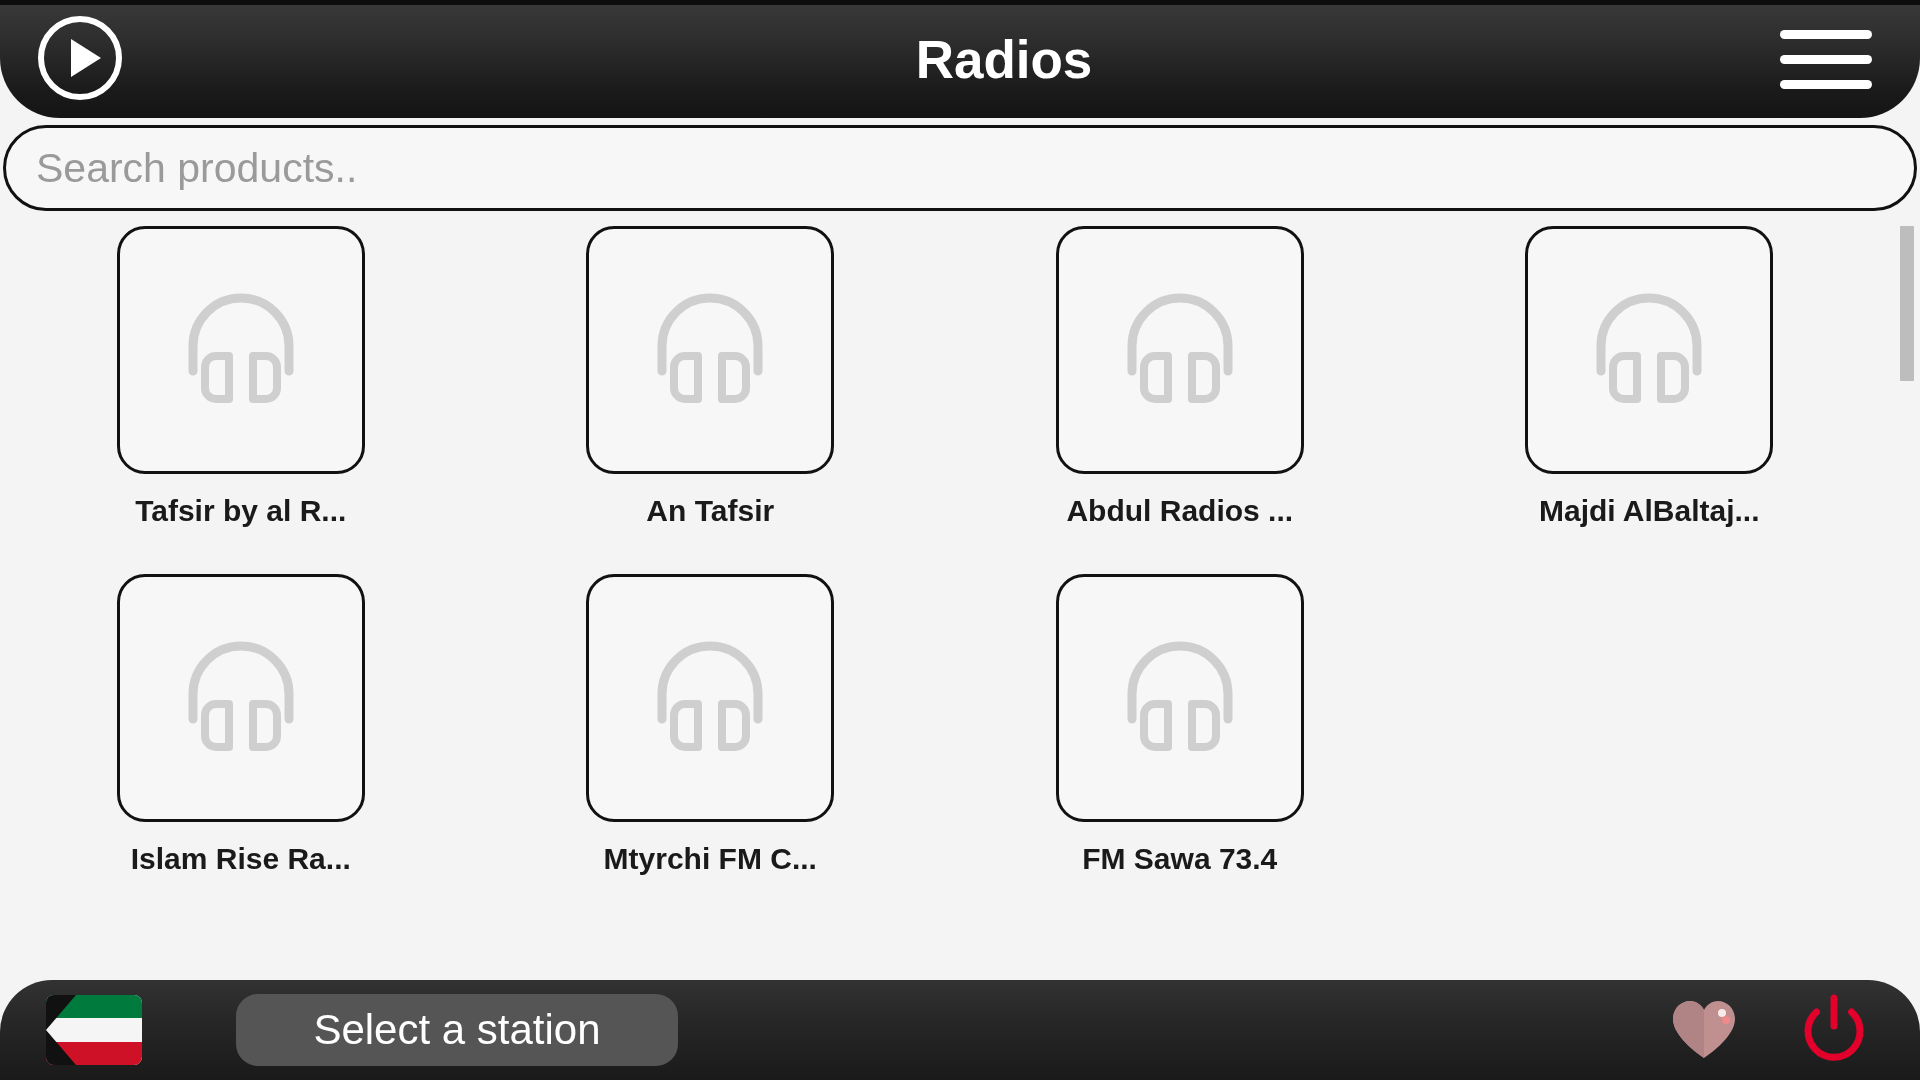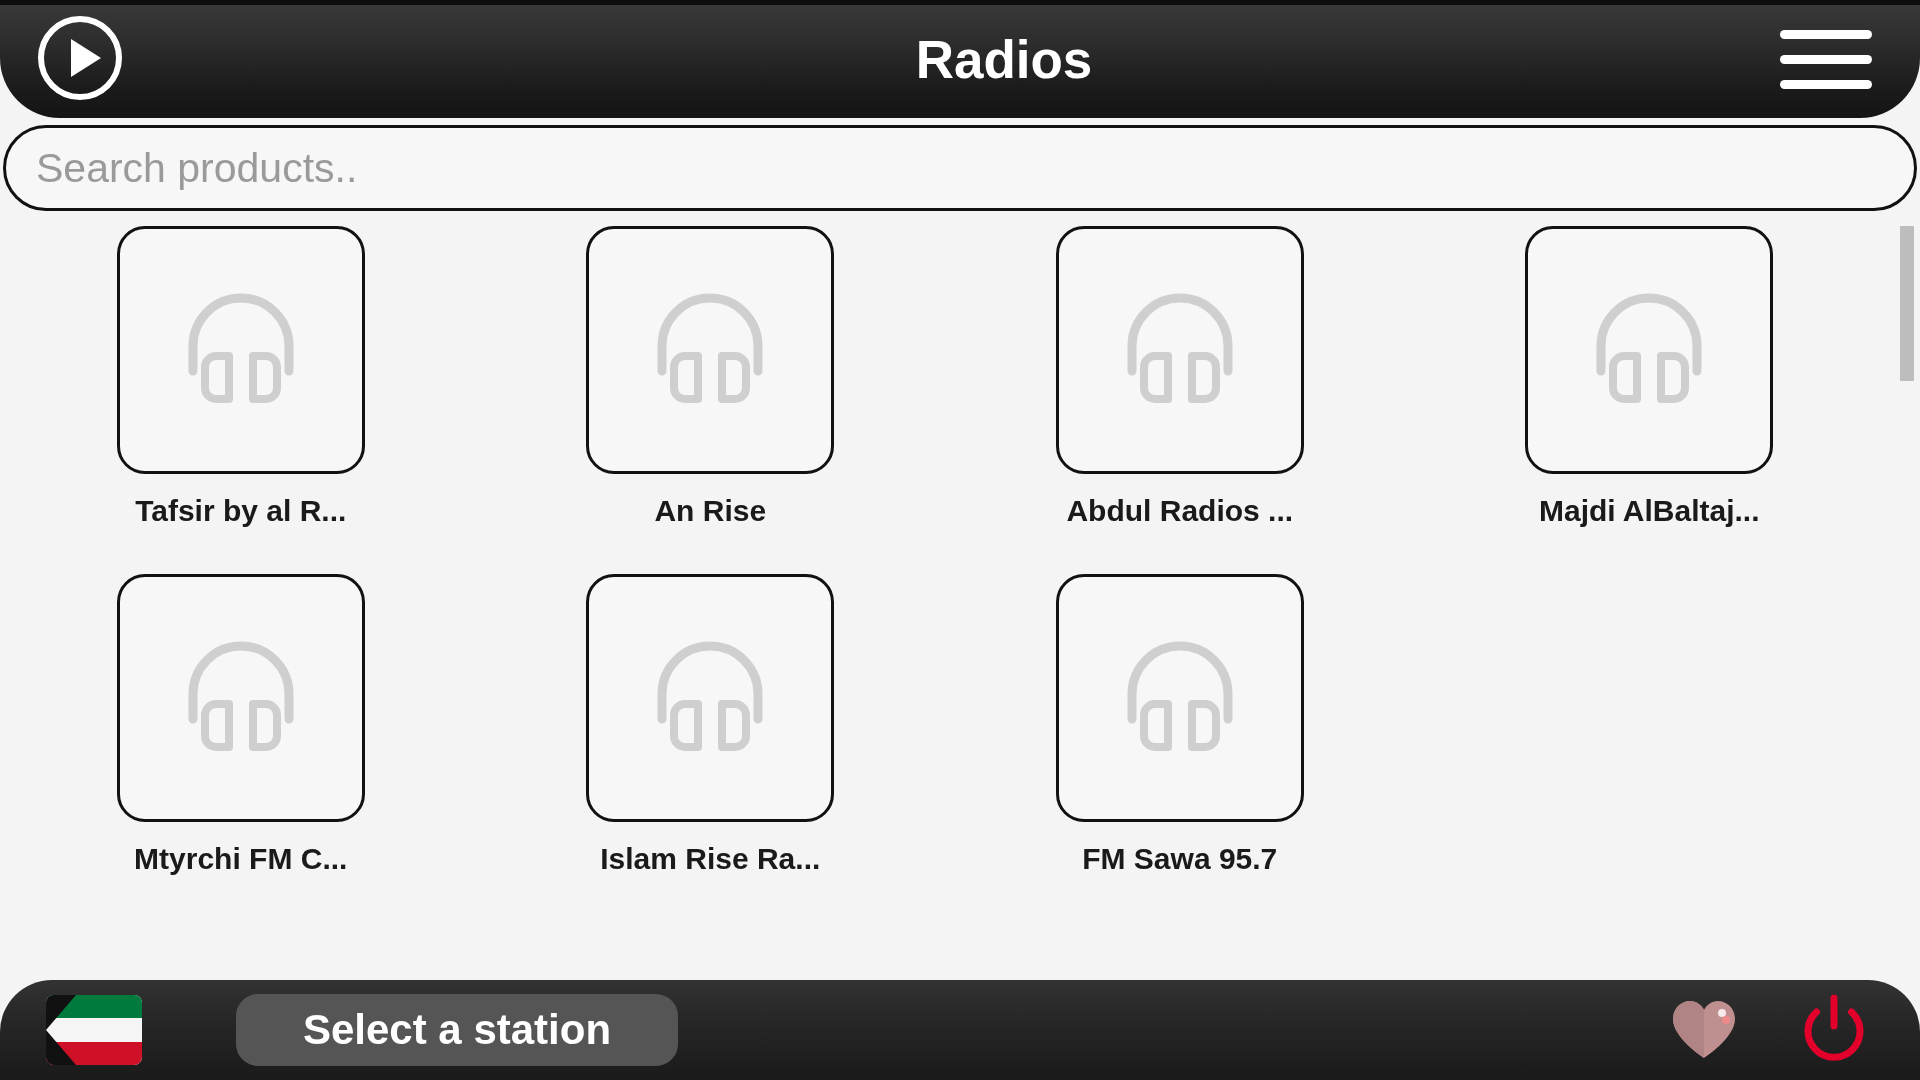--- a/index.html
+++ b/index.html
@@ -251,21 +251,20 @@
     transform: translateY(-50%);
     height: 72px;
     min-width: 442px;
     background: #555555;
     border-radius: 22px;
     display: flex;
     align-items: center;
     justify-content: center;
     padding: 0 34px;
     cursor: pointer;
-    font-weight: bold;
   }
   .station-pill-label {
     color: #ffffff;
     font-size: 42px;
     line-height: 1;
     white-space: nowrap;
   }
 
   .fav-btn {
     position: absolute;
@@ -327,21 +326,21 @@
           <div class="station-name">Tafsir by al R...</div>
         </div>
         <div class="station">
           <div class="thumb">
 <svg width="150" height="150" viewBox="0 0 150 150" aria-hidden="true">
   <path d="M27 96 L27 71 A48 48 0 0 1 123 71 L123 96" fill="none" stroke="#cfcfcf" stroke-width="9" stroke-linecap="round"></path>
   <path d="M63 81 L50 81 A11 11 0 0 0 39 92 L39 113 A11 11 0 0 0 50 124 L63 124 Z" fill="none" stroke="#cfcfcf" stroke-width="8" stroke-linejoin="round"></path>
   <path d="M87 81 L100 81 A11 11 0 0 1 111 92 L111 113 A11 11 0 0 1 100 124 L87 124 Z" fill="none" stroke="#cfcfcf" stroke-width="8" stroke-linejoin="round"></path>
 </svg>
           </div>
-          <div class="station-name">An Rise</div>
+          <div class="station-name">An Tafsir</div>
         </div>
         <div class="station">
           <div class="thumb">
 <svg width="150" height="150" viewBox="0 0 150 150" aria-hidden="true">
   <path d="M27 96 L27 71 A48 48 0 0 1 123 71 L123 96" fill="none" stroke="#cfcfcf" stroke-width="9" stroke-linecap="round"></path>
   <path d="M63 81 L50 81 A11 11 0 0 0 39 92 L39 113 A11 11 0 0 0 50 124 L63 124 Z" fill="none" stroke="#cfcfcf" stroke-width="8" stroke-linejoin="round"></path>
   <path d="M87 81 L100 81 A11 11 0 0 1 111 92 L111 113 A11 11 0 0 1 100 124 L87 124 Z" fill="none" stroke="#cfcfcf" stroke-width="8" stroke-linejoin="round"></path>
 </svg>
           </div>
           <div class="station-name">Abdul Radios ...</div>
@@ -357,41 +356,41 @@
           <div class="station-name">Majdi AlBaltaj...</div>
         </div>
         <div class="station">
           <div class="thumb">
 <svg width="150" height="150" viewBox="0 0 150 150" aria-hidden="true">
   <path d="M27 96 L27 71 A48 48 0 0 1 123 71 L123 96" fill="none" stroke="#cfcfcf" stroke-width="9" stroke-linecap="round"></path>
   <path d="M63 81 L50 81 A11 11 0 0 0 39 92 L39 113 A11 11 0 0 0 50 124 L63 124 Z" fill="none" stroke="#cfcfcf" stroke-width="8" stroke-linejoin="round"></path>
   <path d="M87 81 L100 81 A11 11 0 0 1 111 92 L111 113 A11 11 0 0 1 100 124 L87 124 Z" fill="none" stroke="#cfcfcf" stroke-width="8" stroke-linejoin="round"></path>
 </svg>
           </div>
+          <div class="station-name">Islam Rise Ra...</div>
+        </div>
+        <div class="station">
+          <div class="thumb">
+<svg width="150" height="150" viewBox="0 0 150 150" aria-hidden="true">
+  <path d="M27 96 L27 71 A48 48 0 0 1 123 71 L123 96" fill="none" stroke="#cfcfcf" stroke-width="9" stroke-linecap="round"></path>
+  <path d="M63 81 L50 81 A11 11 0 0 0 39 92 L39 113 A11 11 0 0 0 50 124 L63 124 Z" fill="none" stroke="#cfcfcf" stroke-width="8" stroke-linejoin="round"></path>
+  <path d="M87 81 L100 81 A11 11 0 0 1 111 92 L111 113 A11 11 0 0 1 100 124 L87 124 Z" fill="none" stroke="#cfcfcf" stroke-width="8" stroke-linejoin="round"></path>
+</svg>
+          </div>
           <div class="station-name">Mtyrchi FM C...</div>
         </div>
         <div class="station">
           <div class="thumb">
 <svg width="150" height="150" viewBox="0 0 150 150" aria-hidden="true">
   <path d="M27 96 L27 71 A48 48 0 0 1 123 71 L123 96" fill="none" stroke="#cfcfcf" stroke-width="9" stroke-linecap="round"></path>
   <path d="M63 81 L50 81 A11 11 0 0 0 39 92 L39 113 A11 11 0 0 0 50 124 L63 124 Z" fill="none" stroke="#cfcfcf" stroke-width="8" stroke-linejoin="round"></path>
   <path d="M87 81 L100 81 A11 11 0 0 1 111 92 L111 113 A11 11 0 0 1 100 124 L87 124 Z" fill="none" stroke="#cfcfcf" stroke-width="8" stroke-linejoin="round"></path>
 </svg>
           </div>
-          <div class="station-name">Islam Rise Ra...</div>
-        </div>
-        <div class="station">
-          <div class="thumb">
-<svg width="150" height="150" viewBox="0 0 150 150" aria-hidden="true">
-  <path d="M27 96 L27 71 A48 48 0 0 1 123 71 L123 96" fill="none" stroke="#cfcfcf" stroke-width="9" stroke-linecap="round"></path>
-  <path d="M63 81 L50 81 A11 11 0 0 0 39 92 L39 113 A11 11 0 0 0 50 124 L63 124 Z" fill="none" stroke="#cfcfcf" stroke-width="8" stroke-linejoin="round"></path>
-  <path d="M87 81 L100 81 A11 11 0 0 1 111 92 L111 113 A11 11 0 0 1 100 124 L87 124 Z" fill="none" stroke="#cfcfcf" stroke-width="8" stroke-linejoin="round"></path>
-</svg>
-          </div>
-          <div class="station-name">FM Sawa 95.7</div>
+          <div class="station-name">FM Sawa 73.4</div>
         </div>
       </div>
   </div>
 
   <div class="scroll-track">
     <div class="scroll-thumb"></div>
   </div>
 
   <div class="bottom-bar">
 

